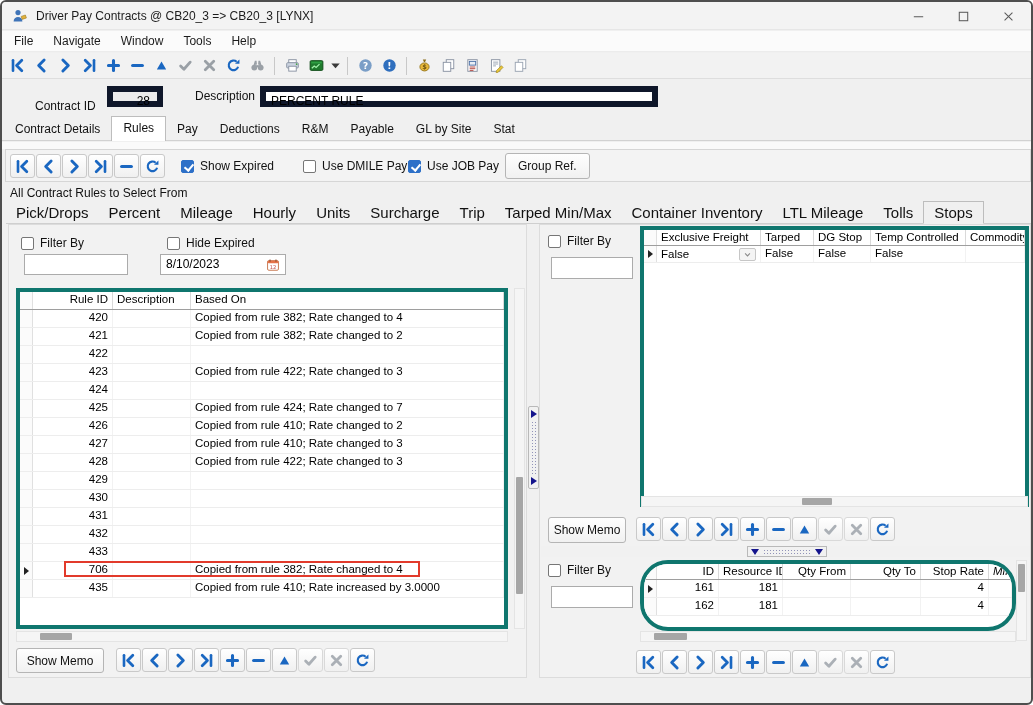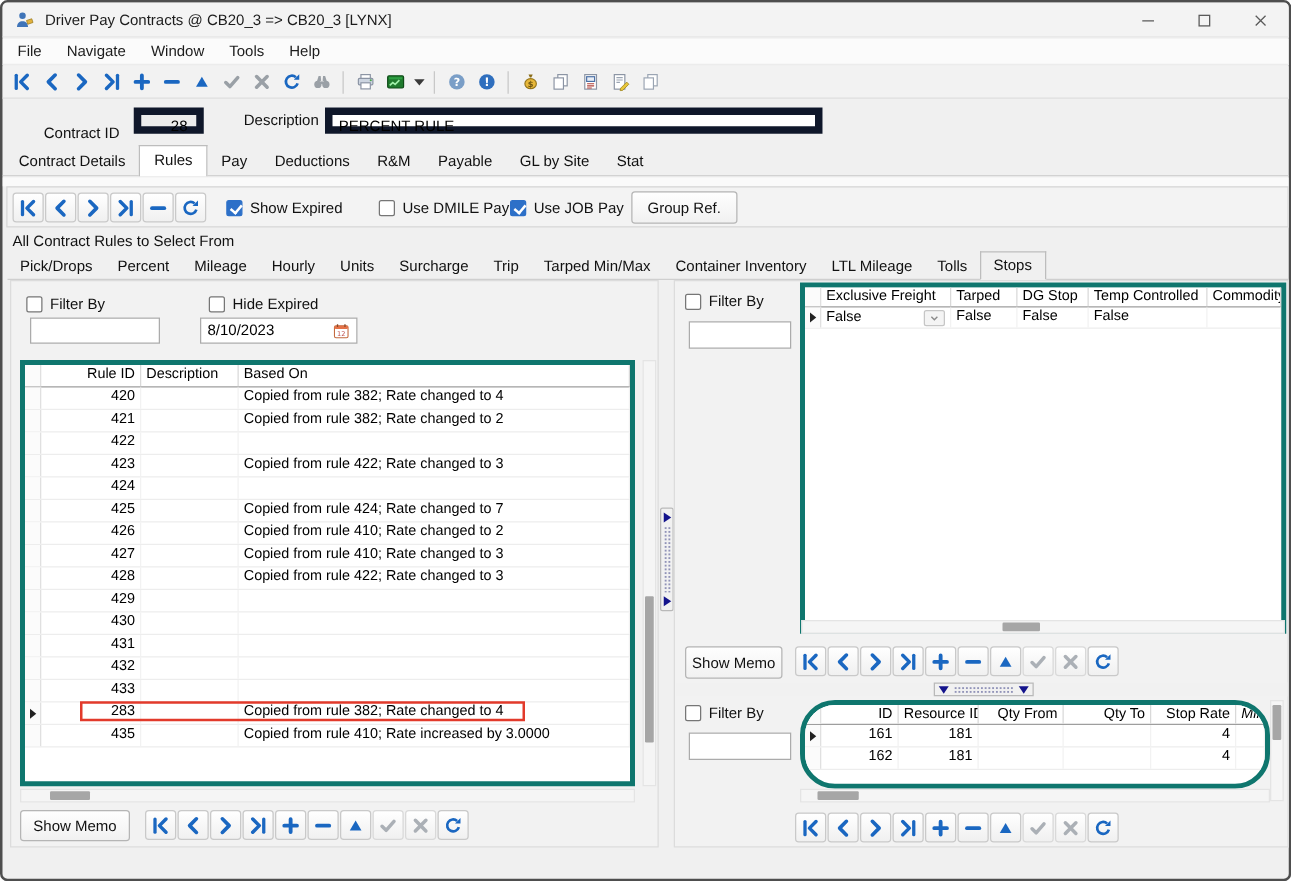--- a/index.html
+++ b/index.html
@@ -55,21 +55,21 @@
   .cb-show { left: 175px; top: 9px; }
   .cb-dmile { left: 297px; top: 9px; }
   .cb-job { left: 402px; top: 9px; }
   .btn { border: 1px solid #b5b5b5; border-radius: 3px; background: linear-gradient(#fefefe,#f1f1f1); font-size: 12px; color: #111; font-family: "Liberation Sans", sans-serif; }
   .btn-groupref { position: absolute; left: 499px; top: 3px; height: 26px; padding: 0 12px; }
   .ul1::first-letter { text-decoration: underline; }
 
   
   .group-label { position: absolute; left: 8px; top: 184px; font-size: 12px; color: #111; }
   .subtabs { position: absolute; left: 4px; top: 199px; width: 1026px; height: 23px; border-bottom: 1px solid #cfcfcf; display: flex; align-items: flex-end; }
-  .subtab { padding: 0 10px; height: 20px; line-height: 20px; font-size: 12px; color: #111; }
+  .subtab { padding: 0 10px; height: 20px; line-height: 20px; font-size: 15px; color: #111; }
   .subtab.active { background: #f0f0f0; border: 1px solid #bdbdbd; border-bottom: 1px solid #f0f0f0; height: 23px; line-height: 21px; margin-bottom: -1px; z-index: 2; }
 
   
   .left-pane { position: absolute; left: 6px; top: 222px; width: 519px; height: 454px; background: #f2f2f2; border: 1px solid #dcdcdc; }
   .right-pane { position: absolute; left: 537px; top: 222px; width: 492px; height: 454px; background: #f2f2f2; border: 1px solid #dcdcdc; }
   .tfield { position: absolute; background: #fff; border: 1px solid #ababab; font-size: 12px; padding: 0 5px; color: #000; font-family: "Liberation Sans", sans-serif; }
   .datefield { display: flex; align-items: center; justify-content: space-between; line-height: 19px; }
   .datefield .ic svg { width: 14px; height: 14px; display: block; }
 
   .cb-filter-l { left: 12px; top: 11px; }
@@ -612,21 +612,21 @@
             <div class="gc sel"></div>
             <div class="gc c-rid">433</div>
             <div class="gc c-desc"></div>
             <div class="gc c-based"></div>
 
           </div>
           <div class="g-row selected annotated">
             <div class="gc sel">
               <span class="ptr"></span>
             </div>
-            <div class="gc c-rid">283</div>
+            <div class="gc c-rid">706</div>
             <div class="gc c-desc"></div>
             <div class="gc c-based">Copied from rule 382; Rate changed to 4</div>
             <div class="red-box"></div>
           </div>
           <div class="g-row">
             <div class="gc sel"></div>
             <div class="gc c-rid">435</div>
             <div class="gc c-desc"></div>
             <div class="gc c-based">Copied from rule 410; Rate increased by 3.0000</div>
 

